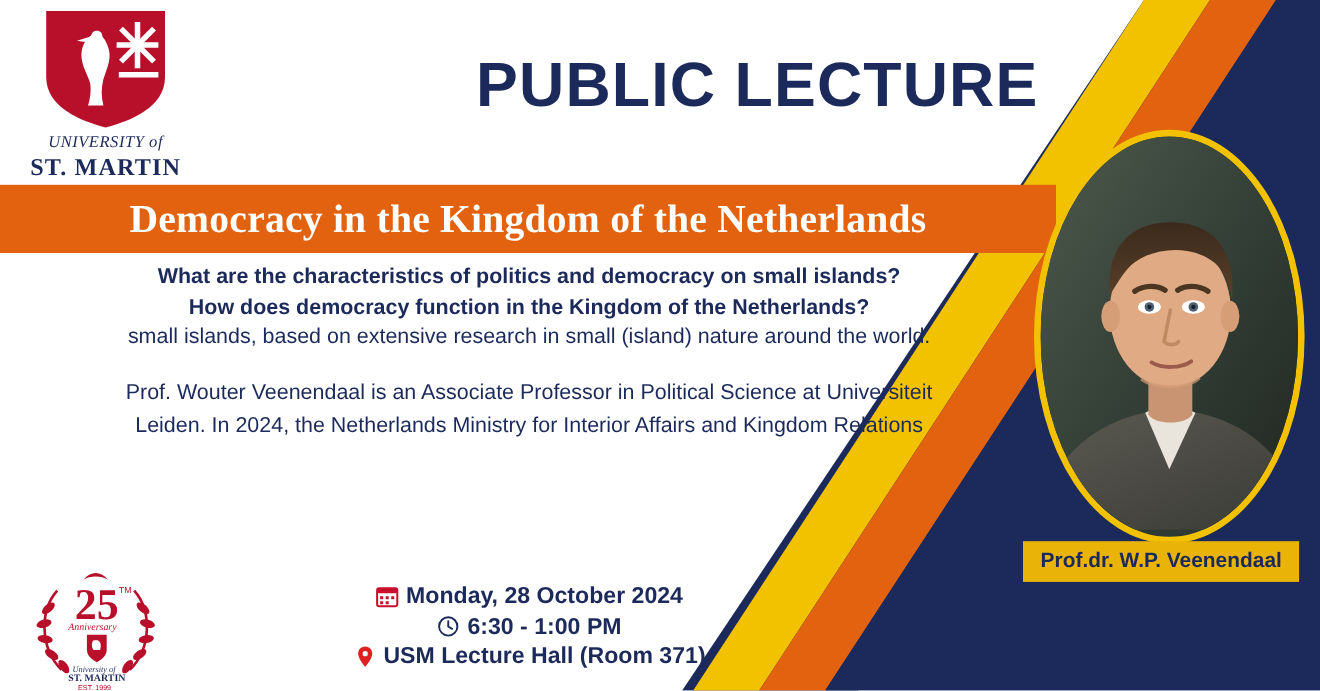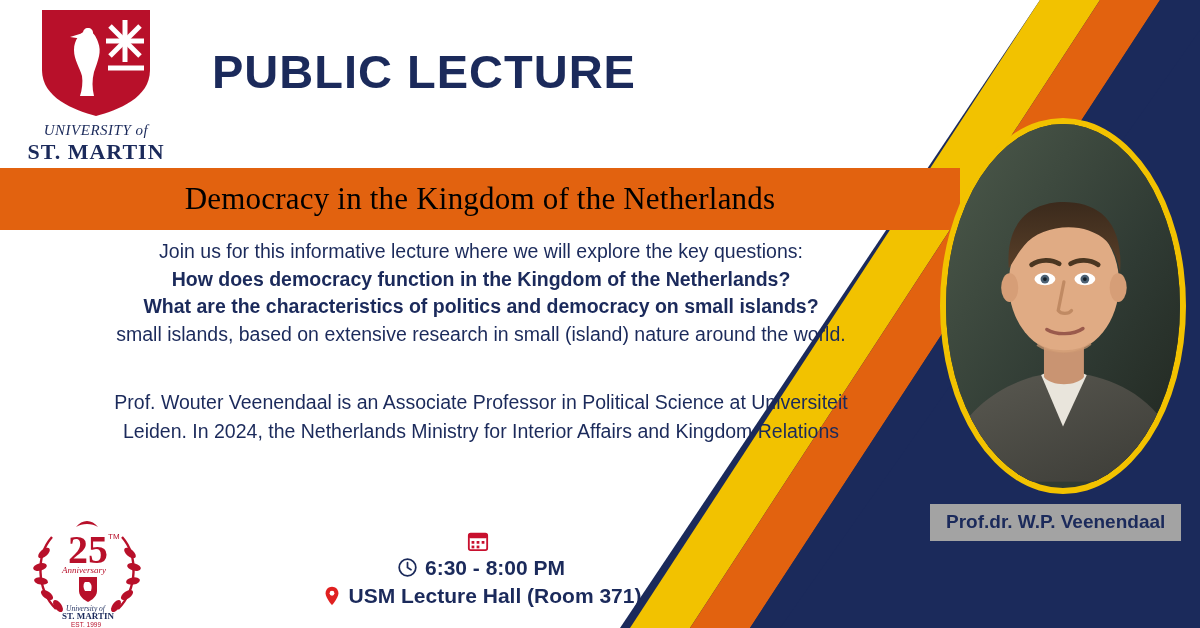--- a/index.html
+++ b/index.html
@@ -37,52 +37,52 @@
     font-family: "Liberation Serif", serif;
     font-size: 15px; font-style: italic; letter-spacing: .5px;
   }
   .usm-logo .logo-text .l2 {
     font-family: "Liberation Serif", serif;
     font-size: 22px; font-weight: bold; letter-spacing: 1px;
   }
 
   
   .headline {
-    position: absolute; left: 212px; top: 44px; width: 760px;
-    text-align: left;
+    position: absolute; left: 184px; top: 44px; width: 760px;
+    text-align: right;
     font-family: "Liberation Sans", sans-serif;
-    font-size: 47px; font-weight: bold; letter-spacing: 1px;
+    font-size: 57px; font-weight: bold; letter-spacing: 1px;
     color: #1b2a5b;
   }
 
   
   .title-band {
     position: absolute; left: 0; top: 168px;
     width: 960px; height: 62px;
     background: #e2620f;
     display: flex; align-items: center; justify-content: center;
   }
   .title-band .title-text {
     font-family: "Liberation Serif", serif;
-    font-size: 31px; font-weight: normal; color: #000000;
+    font-size: 36px; font-weight: bold; color: #ffffff;
     letter-spacing: .2px;
     white-space: nowrap;
   }
 
   
   .body-copy {
     position: absolute; left: 26px; top: 238px; width: 910px;
     text-align: center;
     color: #1b2a5b;
     font-size: 19.5px;
     line-height: 1.42;
   }
   .body-copy .b { font-weight: bold; }
   .body-copy p { margin: 0; }
-  .body-copy .para2 { margin-top: 39px; line-height: 1.52; }
+  .body-copy .para2 { margin-top: 22px; line-height: 1.52; }
 
   
   .details {
     position: absolute; left: 100px; top: 528px; width: 760px;
     color: #1b2a5b;
     text-align: center;
   }
   .details .row {
     display: flex; align-items: center; justify-content: center;
     font-size: 21px; font-weight: bold; line-height: 1.32;
@@ -114,25 +114,24 @@
     border-radius: 50%;
     border: 6px solid #f2c200;
     overflow: hidden;
     background: #2e3a33;
   }
   .portrait .ring .face { position: absolute; inset: 0; }
 
   
   .nameplate {
     position: absolute; left: 930px; top: 492px;
-    background: #a3a3a3;
+    background: #eab308;
     padding: 7px 16px 8px 16px;
     font-size: 19px; font-weight: bold; color: #1b2a5b;
     white-space: nowrap;
-    margin-top: 12px;
   }
 </style>
 </head>
 <body>
 
 <div class="poster">
 
   <div class="stripes">
     <svg viewBox="0 0 1200 628" xmlns="http://www.w3.org/2000/svg">
 
@@ -174,23 +173,22 @@
     </div>
   </div>
 
   <div class="headline">PUBLIC LECTURE</div>
 
   <div class="title-band">
     <div class="title-text">Democracy in the Kingdom of the Netherlands</div>
   </div>
 
   <div class="body-copy">
-    <p>Join us for this informative lecture where we will explore the key questions:</p>
+    <p class="b">What are the characteristics of politics and democracy on small islands?</p>
     <p class="b">How does democracy function in the Kingdom of the Netherlands?</p>
-    <p class="b">What are the characteristics of politics and democracy on small islands?</p>
     <p>small islands, based on extensive research in small (island) nature around the world.</p>
     <div class="para2">
       <p>Prof. Wouter Veenendaal is an Associate Professor in Political Science at Universiteit</p>
       <p>Leiden. In 2024, the Netherlands Ministry for Interior Affairs and Kingdom Relations</p>
     </div>
   </div>
 
   <div class="details">
     <div class="row">
       <span class="ic">
@@ -199,29 +197,30 @@
           <rect x="2" y="4" width="20" height="5" rx="2" fill="#c8102e"></rect>
           <g fill="#c8102e">
             <rect x="5" y="12" width="3" height="3"></rect>
               <rect x="10.5" y="12" width="3" height="3"></rect>
             <rect x="16" y="12" width="3" height="3"></rect>
               <rect x="5" y="17" width="3" height="3"></rect>
             <rect x="10.5" y="17" width="3" height="3"></rect>
           </g>
         </svg>
       </span>
+      <span>Monday, 28 October 2024</span>
     </div>
     <div class="row">
       <span class="ic">
         <svg viewBox="0 0 24 24" width="21" height="21" xmlns="http://www.w3.org/2000/svg">
           <circle cx="12" cy="12" r="9.5" fill="#ffffff" stroke="#1b2a5b" stroke-width="2"></circle>
           <path d="M12 6.5 V12 L16 14.5" fill="none" stroke="#1b2a5b" stroke-width="2" stroke-linecap="round"></path>
         </svg>
       </span>
-      <span>6:30 - 8:00 PM</span>
+      <span>6:30 - 1:00 PM</span>
     </div>
     <div class="row">
       <span class="ic">
         <svg viewBox="0 0 24 24" width="22" height="22" xmlns="http://www.w3.org/2000/svg">
           <path d="M12 2 C8.1 2 5 5.1 5 9 C5 14.2 12 22 12 22 C12 22 19 14.2 19 9 C19 5.1 15.9 2 12 2 Z" fill="#e02020"></path>
           <circle cx="12" cy="9" r="2.6" fill="#ffffff"></circle>
         </svg>
       </span>
       <span>USM Lecture Hall (Room 371)</span>
     </div>

